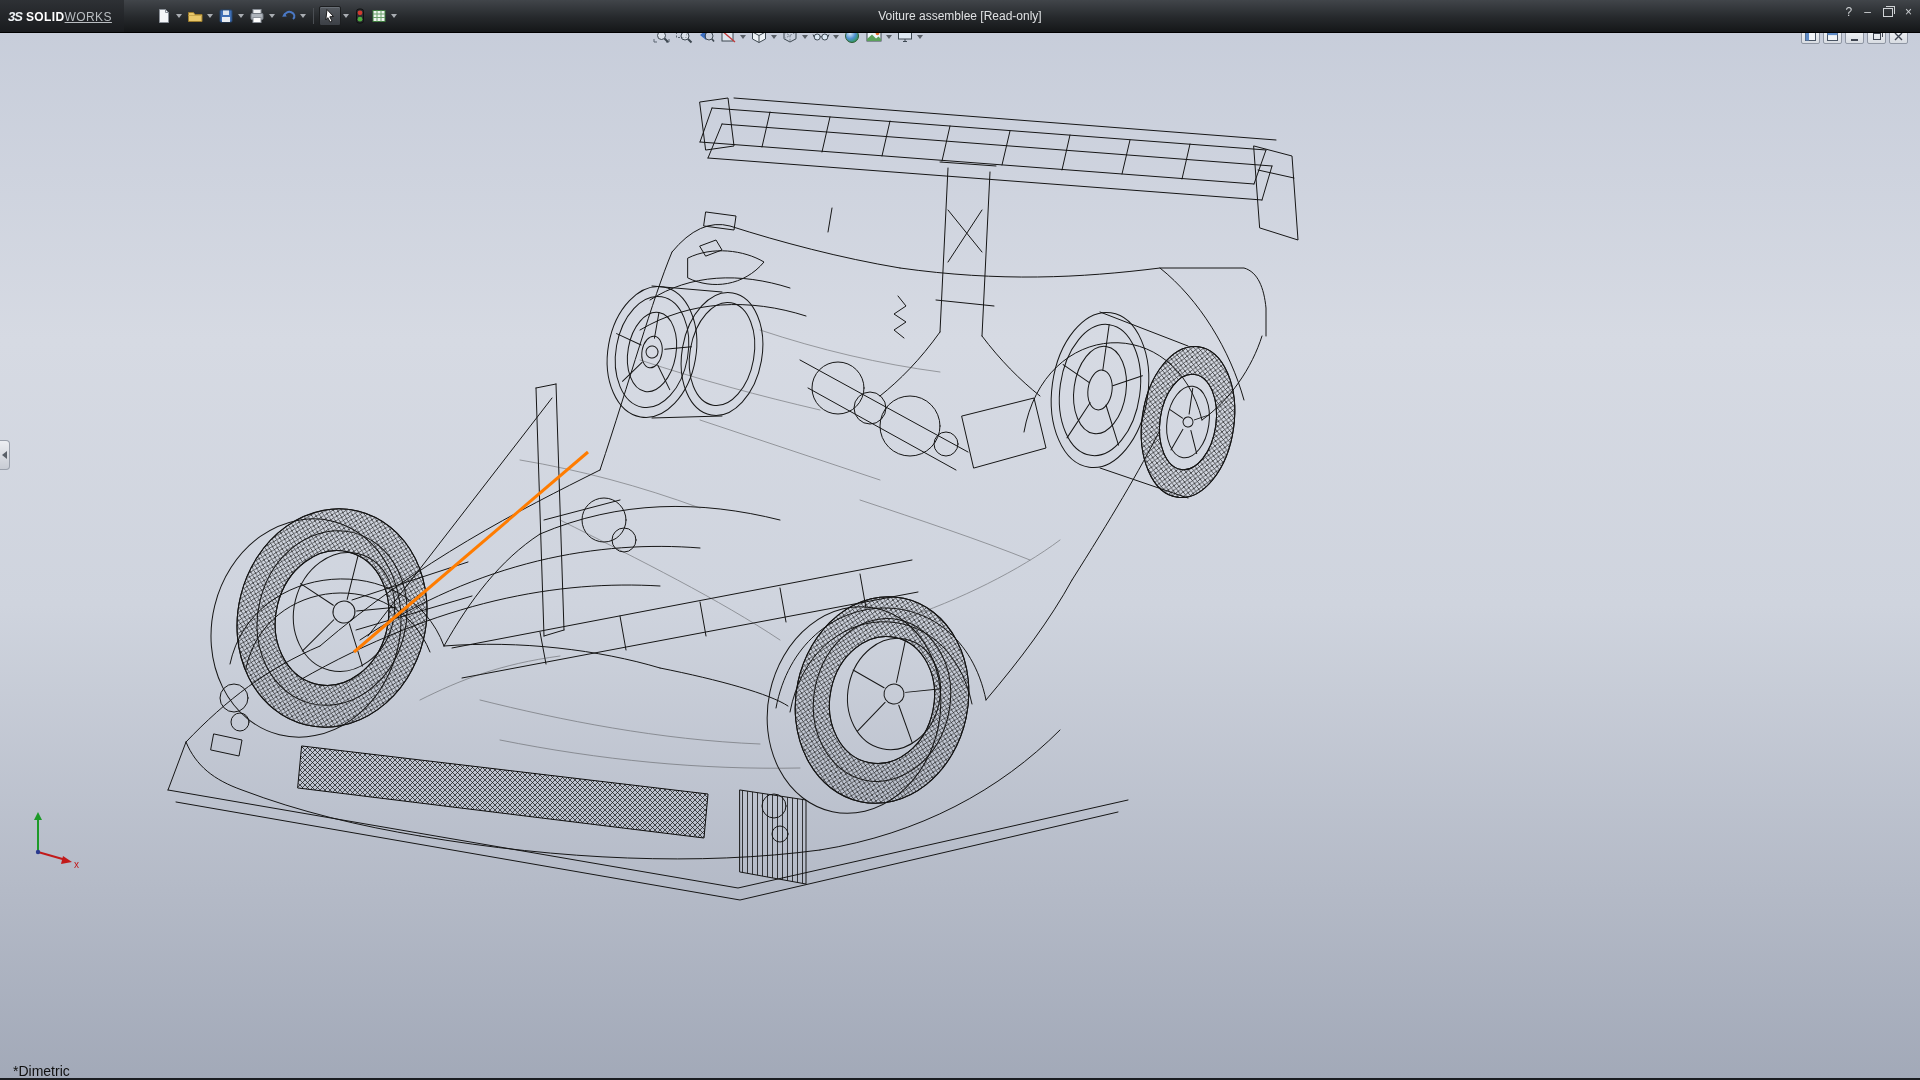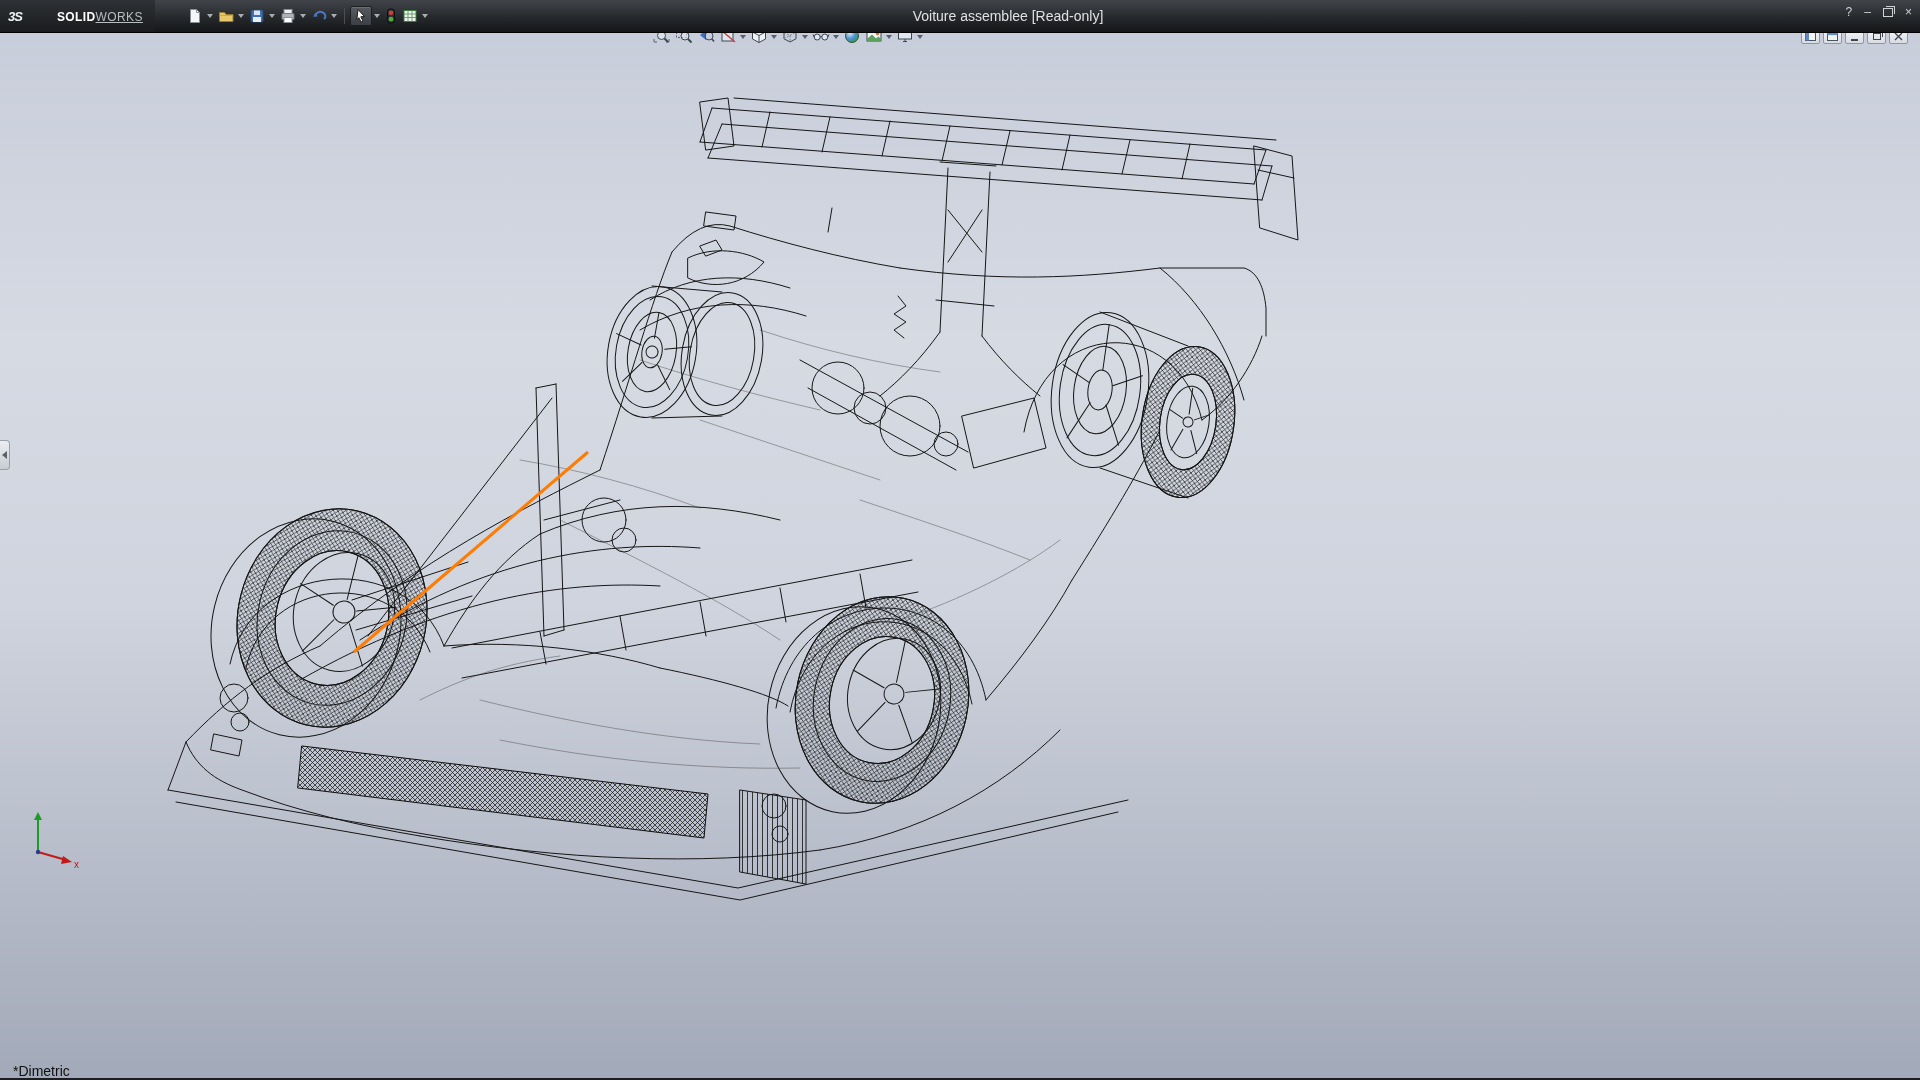--- a/index.html
+++ b/index.html
@@ -14,40 +14,40 @@
     position:absolute; top:0; left:0; right:0; height:33px; z-index:40;
     background:linear-gradient(#41454a, #26292c 55%, #141618);
     display:flex; align-items:center; color:#d7d9db;
     border-bottom:1px solid #000;
   }
   .logo {
     display:flex; align-items:center; gap:4px; height:100%;
     padding:0 12px 0 8px; background:linear-gradient(#2e3135,#191b1e);
   }
   .logo-prefix { font-style:italic; font-weight:bold; font-size:13px; color:#eef2f5; letter-spacing:-1px; }
-  .logo-solid { font-weight:bold; font-size:12px; color:#ffffff; letter-spacing:.4px;margin-left:31px; }
+  .logo-solid { font-weight:bold; font-size:12px; color:#ffffff; letter-spacing:.4px; }
   .logo-works { font-weight:normal; font-size:12px; color:#b9bdc1; letter-spacing:.4px;text-decoration:underline; }
   .tb-group { display:flex; align-items:center; gap:1px; margin-left:30px; }
   .tb-btn {
     height:20px; display:flex; align-items:center; justify-content:center;
     padding:0 2px; border-radius:2px;
   }
   .tb-btn svg { display:block; }
   .tb-btn.pressed {
     background:linear-gradient(#565b61,#3c4046);
     border:1px solid #1c1e20; box-shadow:inset 0 1px 0 #6a7077;
   }
   .caret {
     width:0; height:0; border:3px solid transparent;
     border-top:4px solid #a9adb2; margin:3px 2px 0 1px;
   }
   .tb-sep { width:1px; height:16px; background:#0c0d0e; border-right:1px solid #4a4e53; margin:0 4px; }
   .title-center {
     position:absolute; left:50%; transform:translateX(-50%);
-    font-size:14px; color:#dfe1e3; white-space:nowrap;margin-left:48px;
+    font-size:12px; color:#dfe1e3; white-space:nowrap;
   }
   .win-controls { position:absolute; right:8px; top:0; height:24px; display:flex; align-items:center; gap:12px; }
   .wc { font-size:12px; color:#cfd2d5; line-height:1; cursor:default; }
   .wc-restore { width:10px; height:9px; border:1px solid #cfd2d5; position:relative; }
   .wc-restore::before { content:""; position:absolute; left:2px; top:-3px; width:8px; height:7px; border:1px solid #cfd2d5; border-bottom:none; border-left:none; }
 
   
   .viewport {
     position:absolute; top:24px; left:0; right:0; bottom:0;
     background:linear-gradient(180deg,#c7cdda 0%, #d6dae3 30%, #cfd4de 55%, #b4bac7 82%, #a2a9b8 100%);

